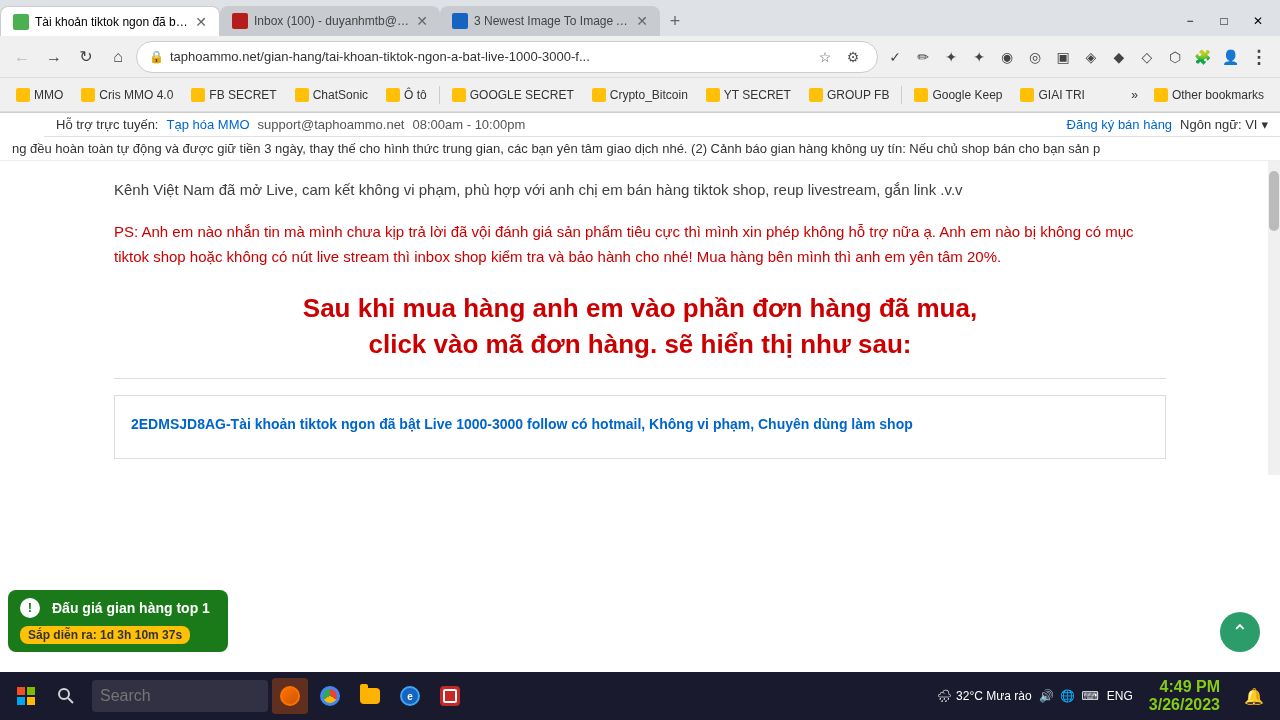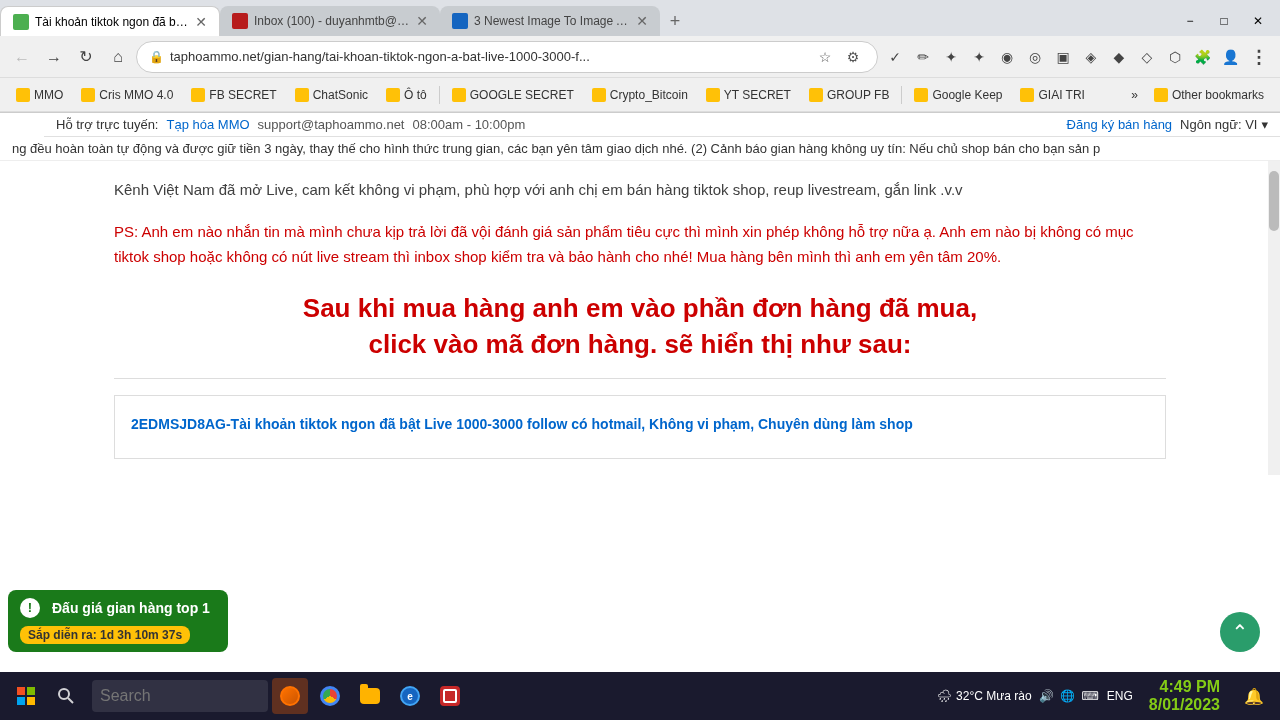--- a/index.html
+++ b/index.html
@@ -314,19 +314,19 @@
       <span>32°C Mưa rào</span>
     </div>
     <div class="taskbar-system">
       <span>🔊</span>
       <span>🌐</span>
       <span>⌨</span>
     </div>
     <span class="taskbar-system">ENG</span>
     <div class="taskbar-clock">
       <div>4:49 PM</div>
-      <div>8/01/2023</div>
+      <div>3/26/2023</div>
     </div>
     <div class="taskbar-btn">
       <span style="color:white;font-size:16px;">🔔</span>
     </div>
   </div>
 </div>
 
 </body></html>

